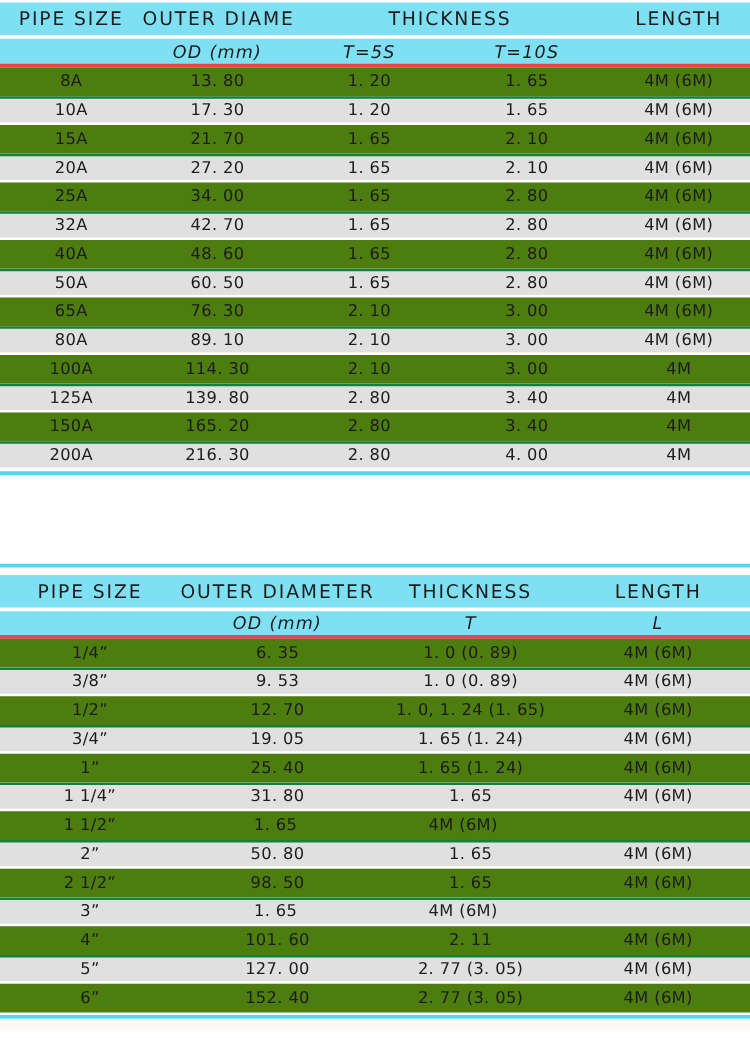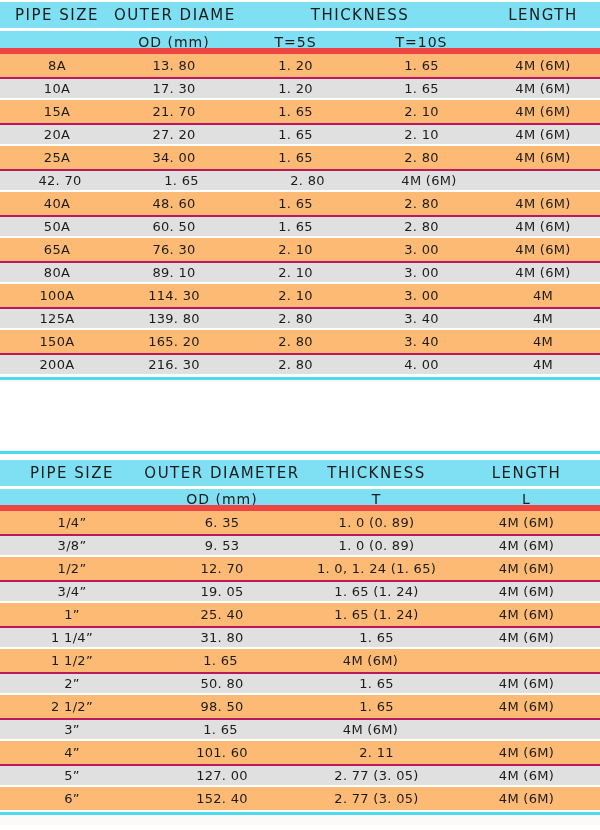--- a/index.html
+++ b/index.html
@@ -20,26 +20,26 @@
 
   .tbl{width:100%;}
   .t1{padding-top:2px;}
 
   .cell{text-align:center;overflow:hidden;white-space:nowrap;}
 
   .hrow{display:flex;background:var(--cyan);}
   .hrow.main{height:26px;line-height:26px;margin-bottom:3px;
     font-size:15px;letter-spacing:1.5px;}
   .hrow.sub{height:23px;line-height:22px;font-size:14px;letter-spacing:1px;
-    border-bottom:6px solid #ef4444;}
+    border-bottom:3px solid #ef4444;font-style:italic;}
   .t2 .hrow.sub{height:22px;line-height:21px;}
 
-  .trow{display:flex;height:23px;line-height:23px;background:#fdba74;font-size:13px;letter-spacing:.3px;}
+  .trow{display:flex;height:23px;line-height:23px;background:#4d7c0f;font-size:13px;letter-spacing:.3px;}
   .trow.gray{background:var(--gray);
-    border-top:2px solid #be185d;border-bottom:2px solid #fff;line-height:19px;align-items:center;}
+    border-top:2px solid #15803d;border-bottom:2px solid #fff;line-height:19px;align-items:center;}
 
   
   .t1 .c1{width:19%}
   .t1 .c2{width:20%}
   .t1 .c3{width:20.5%}
   .t1 .c4{width:21.5%}
   .t1 .c5{width:19%}
   .t1 .cth{width:42%}
 
   
@@ -103,20 +103,21 @@
           <div class="cell c5">4M (6M)</div>
         </div>
         <div class="trow">
           <div class="cell c1">25A</div>
           <div class="cell c2">34. 00</div>
           <div class="cell c3">1. 65</div>
           <div class="cell c4">2. 80</div>
           <div class="cell c5">4M (6M)</div>
         </div>
         <div class="trow gray">
+          <div class="cell c1">32A</div>
           <div class="cell c2">42. 70</div>
           <div class="cell c3">1. 65</div>
           <div class="cell c4">2. 80</div>
           <div class="cell c5">4M (6M)</div>
         </div>
         <div class="trow">
           <div class="cell c1">40A</div>
           <div class="cell c2">48. 60</div>
           <div class="cell c3">1. 65</div>
           <div class="cell c4">2. 80</div>

